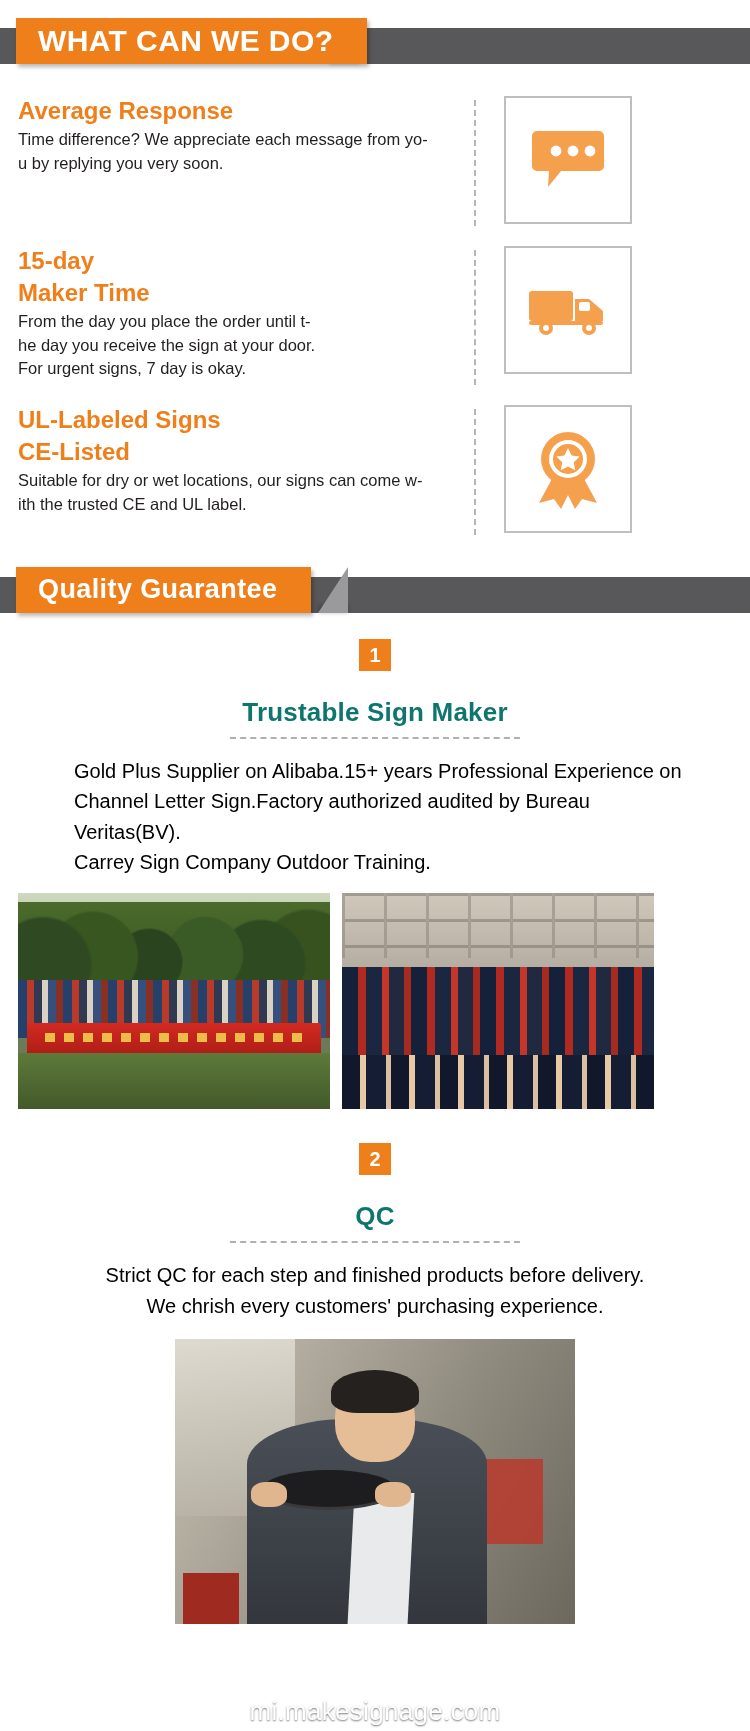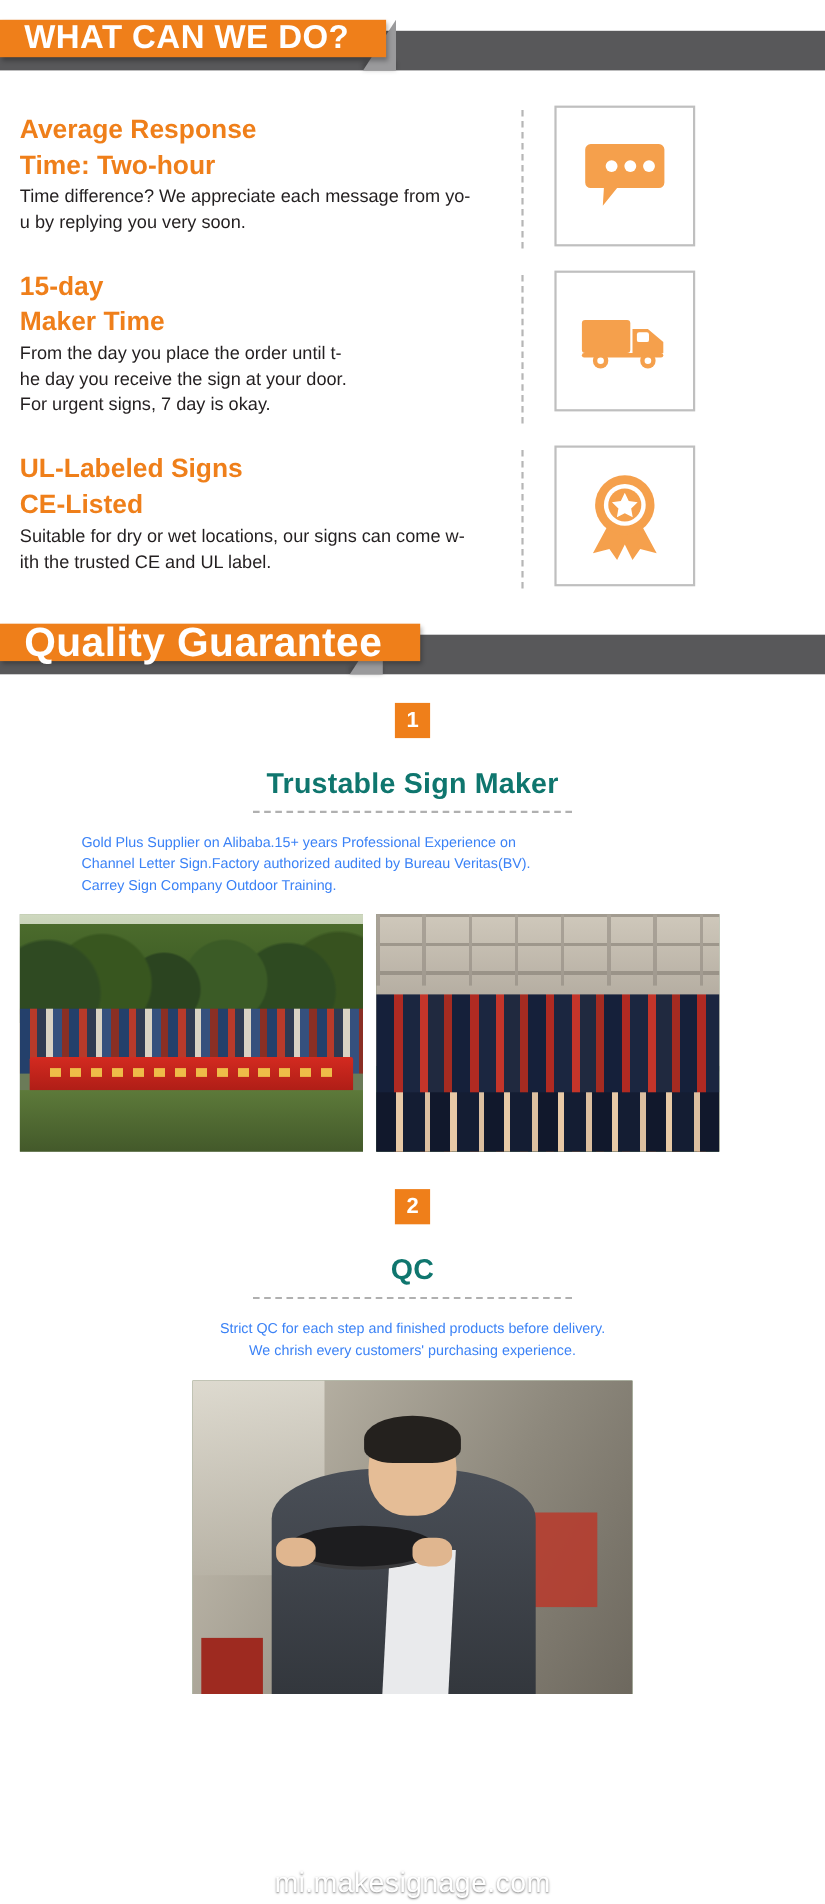--- a/index.html
+++ b/index.html
@@ -10,21 +10,21 @@
     color:#231f20; overflow:hidden;
   }
 
   
   .banner { position:relative; height:46px; margin-top:18px; }
   .banner .grayBar {
     position:absolute; left:0; top:10px; right:0; height:36px;
     background:#58585a;
   }
   .banner .orangeTab {
-    position:absolute; left:0; top:0; height:34px;
+    position:absolute; left:16px; top:0; height:46px;
     background:#ef7f1a;
     display:flex; align-items:center;
     padding:0 34px 0 22px;
     z-index:3;
     box-shadow:2px 3px 4px rgba(0,0,0,.28);
   }
   .banner .orangeTab .btxt {
     color:#ffffff; font-weight:bold; letter-spacing:.4px;
     white-space:nowrap; line-height:1;
   }
@@ -32,27 +32,27 @@
     position:absolute; top:0; width:0; height:0; z-index:2;
     border-style:solid;
     border-width:0 0 46px 30px;
     border-color:transparent transparent #9a9a9c transparent;
   }
   .banner .notchShadow {
     position:absolute; top:38px; width:30px; height:8px; z-index:1;
     background:rgba(0,0,0,.22); filter:blur(2px);
   }
   #banner-what .orangeTab .btxt { font-size:30px; }
-  #banner-quality .orangeTab .btxt { font-size:37px; }
+  #banner-quality .orangeTab .btxt { font-size:27px; }
 
   
   .features { padding:18px 0 0 0; }
   .frow {
     position:relative;
-    display:flex; align-items:center;
+    display:flex; align-items:flex-start;
     padding:14px 0 10px 0;
     min-height:150px;
   }
   .fcopy { width:470px; padding-left:18px; }
   .fcopy h3 {
     color:#ef7f1a; font-weight:bold; font-size:24px; line-height:1.26;
     margin-bottom:2px; white-space:nowrap;
   }
   .fcopy p {
     color:#231f20; font-size:16.5px; line-height:1.42;
@@ -80,21 +80,21 @@
   }
   .qtitle {
     font-size:26px; font-weight:bold; color:#0f766e;
     margin-top:26px; letter-spacing:.2px;
   }
   .qrule {
     width:290px; height:0; margin:9px auto 0 auto;
     border-top:2px dashed #b0b0b0;
   }
   .qbody {
-    font-size:13px; line-height:1.52; color:#3b82f6;
+    font-size:20px; line-height:1.52; color:#000000;
     margin-top:17px; white-space:pre-line;
   }
   .qbody.left { text-align:left; padding-left:74px; padding-right:50px; }
   .qbody.center { text-align:center; padding:0 52px; }
 
   
   .photorow { display:flex; gap:12px; padding:0 18px; margin-top:16px; }
   .photo { position:relative; overflow:hidden; background:#6b7b58; }
   .photo.p1 { width:312px; height:216px; }
   .photo.p2 { width:312px; height:216px; }
@@ -203,21 +203,20 @@
   <div class="orangeTab">
     <span class="btxt">WHAT CAN WE DO?</span>
   </div>
 </div>
 
 <div class="features">
 
   <div class="frow">
     <div class="fcopy">
       <h3>Average Response</h3>
-      <h3>Time: Two-hour</h3>
       <p>Time difference? We appreciate each message from yo-
 u by replying you very soon.</p>
     </div>
     <div class="fdivider"></div>
     <div class="ficonbox">
       <span>
         <svg width="74" height="62" viewBox="0 0 74 62">
           <path d="M6 2h62a5 5 0 0 1 5 5v30a5 5 0 0 1-5 5H30l-13 16 1-16H6a5 5 0 0 1-5-5V7a5 5 0 0 1 5-5z" fill="#f5a04c"></path>
           <circle cx="25" cy="22" r="5.4" fill="#ffffff"></circle>
           <circle cx="42" cy="22" r="5.4" fill="#ffffff"></circle>

